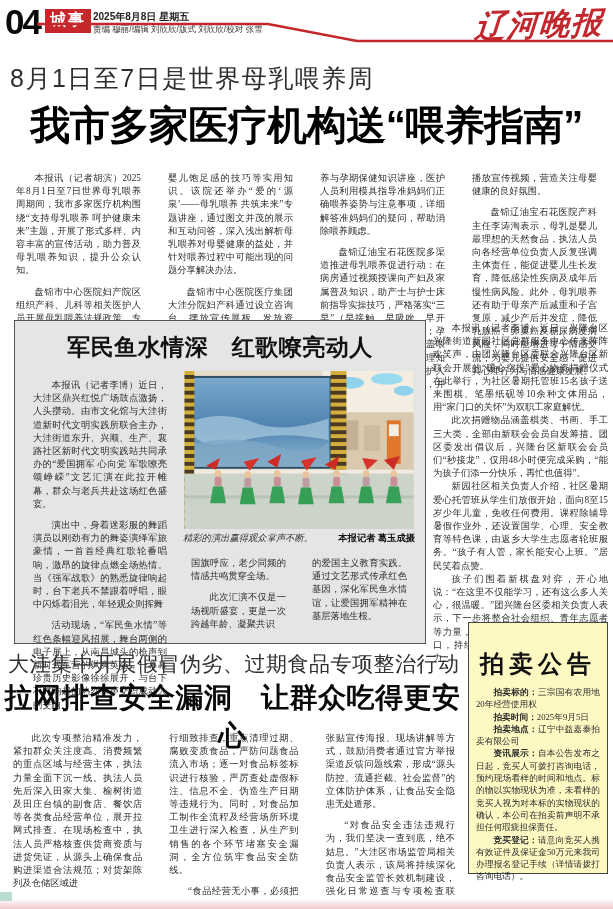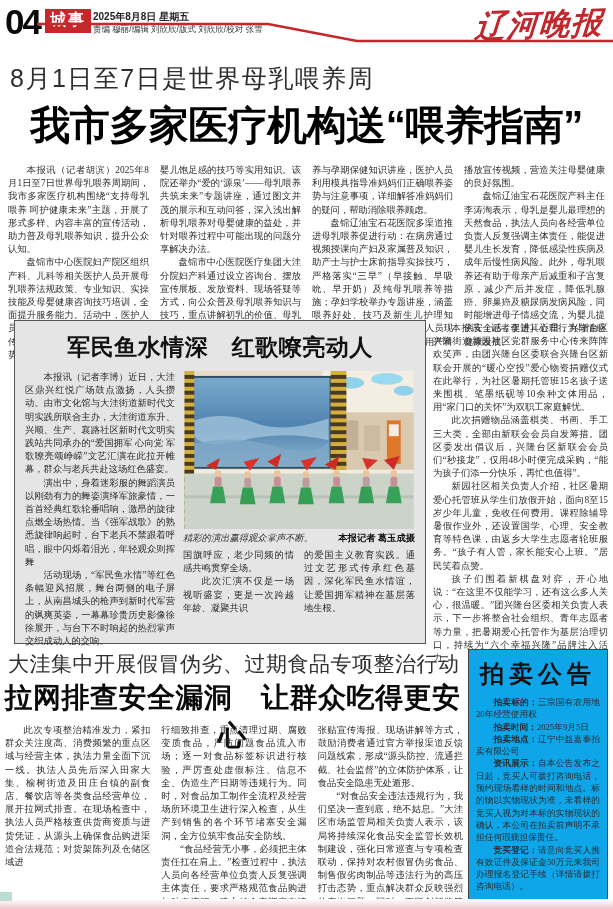--- a/index.html
+++ b/index.html
@@ -19,21 +19,21 @@
   .masthead{right:10px;top:4px;font-size:31px;font-weight:800;font-style:italic;color:#c1272d;
     letter-spacing:1px;transform:rotate(-2deg) skewX(-6deg);}
 
   
   .lead-kicker{left:10px;top:62px;font-size:25px;color:#2e2e2e;letter-spacing:1.5px;}
   .lead-headline{left:0;top:98px;width:613px;text-align:center;font-size:40px;font-weight:900;
     color:#000;letter-spacing:-0.5px;}
   .lead-cols{left:8px;top:164px;width:597px;height:146px;display:flex;gap:11px;}
   .lead-cols .col{flex:1 1 0;}
   .bodytext{font-size:9.3px;line-height:13.2px;text-align:justify;}
-  .bodytext p{margin:0;text-indent:2em;}
+  .bodytext p{margin:8px;text-indent:2em;}
   .bodytext p.cont{text-indent:0;}
 
   
   .feature-box{left:14px;top:320px;width:410px;height:322px;border:1px solid #555;background:#e5e5e5;}
   .feature-title{position:absolute;left:0;top:11px;width:100%;text-align:center;font-size:23px;
     font-weight:800;color:#111;letter-spacing:0.5px;}
   .feature-col1{position:absolute;left:10px;top:50px;width:150px;height:262px;}
   .feature-photo{position:absolute;left:168px;top:50px;width:232px;height:158px;display:block;}
   .feature-caption-row{position:absolute;left:168px;top:211px;width:232px;font-size:9.3px;}
   .feature-caption{font-style:italic;color:#333;}
@@ -47,22 +47,22 @@
   .side-body p{margin:0;}
 
   
   .bottom-kicker{left:8px;top:650px;font-size:21px;color:#303030;letter-spacing:0.5px;}
   .bottom-headline{left:0;top:679px;width:465px;text-align:center;font-size:28px;font-weight:800;
     color:#0a0a0a;letter-spacing:0.5px;font-family:"Liberation Serif", serif;}
   .bottom-cols{left:5px;top:724px;width:458px;display:flex;gap:11px;}
   .bottom-cols .col{flex:1 1 0;}
 
   
-  .auction-box{left:468px;top:649px;width:140px;height:252px;border:1px solid #444;background:#0ea5e9;
-    padding:6px 7px;box-sizing:border-box;}
+  .auction-box{left:468px;top:622px;width:140px;height:252px;border:1px solid #444;background:#fef9c3;
+    padding:23px 7px;box-sizing:border-box;}
   .auction-title{text-align:center;font-size:24px;font-weight:800;letter-spacing:5px;color:#111;margin:2px 0 6px;}
   .auction-body{font-size:8.7px;line-height:12.3px;text-align:justify;}
   .auction-body p{margin:0;text-indent:2em;}
   .auction-body .lbl{font-weight:700;}
 
   
   .bottom-band{left:0;bottom:0;width:613px;height:10px;
     background:linear-gradient(#ffffff,#f0c8cc);}
   .teal-mark{left:0;bottom:8px;width:12px;height:9px;background:#a8d4c6;opacity:0.8;}
 </style>

